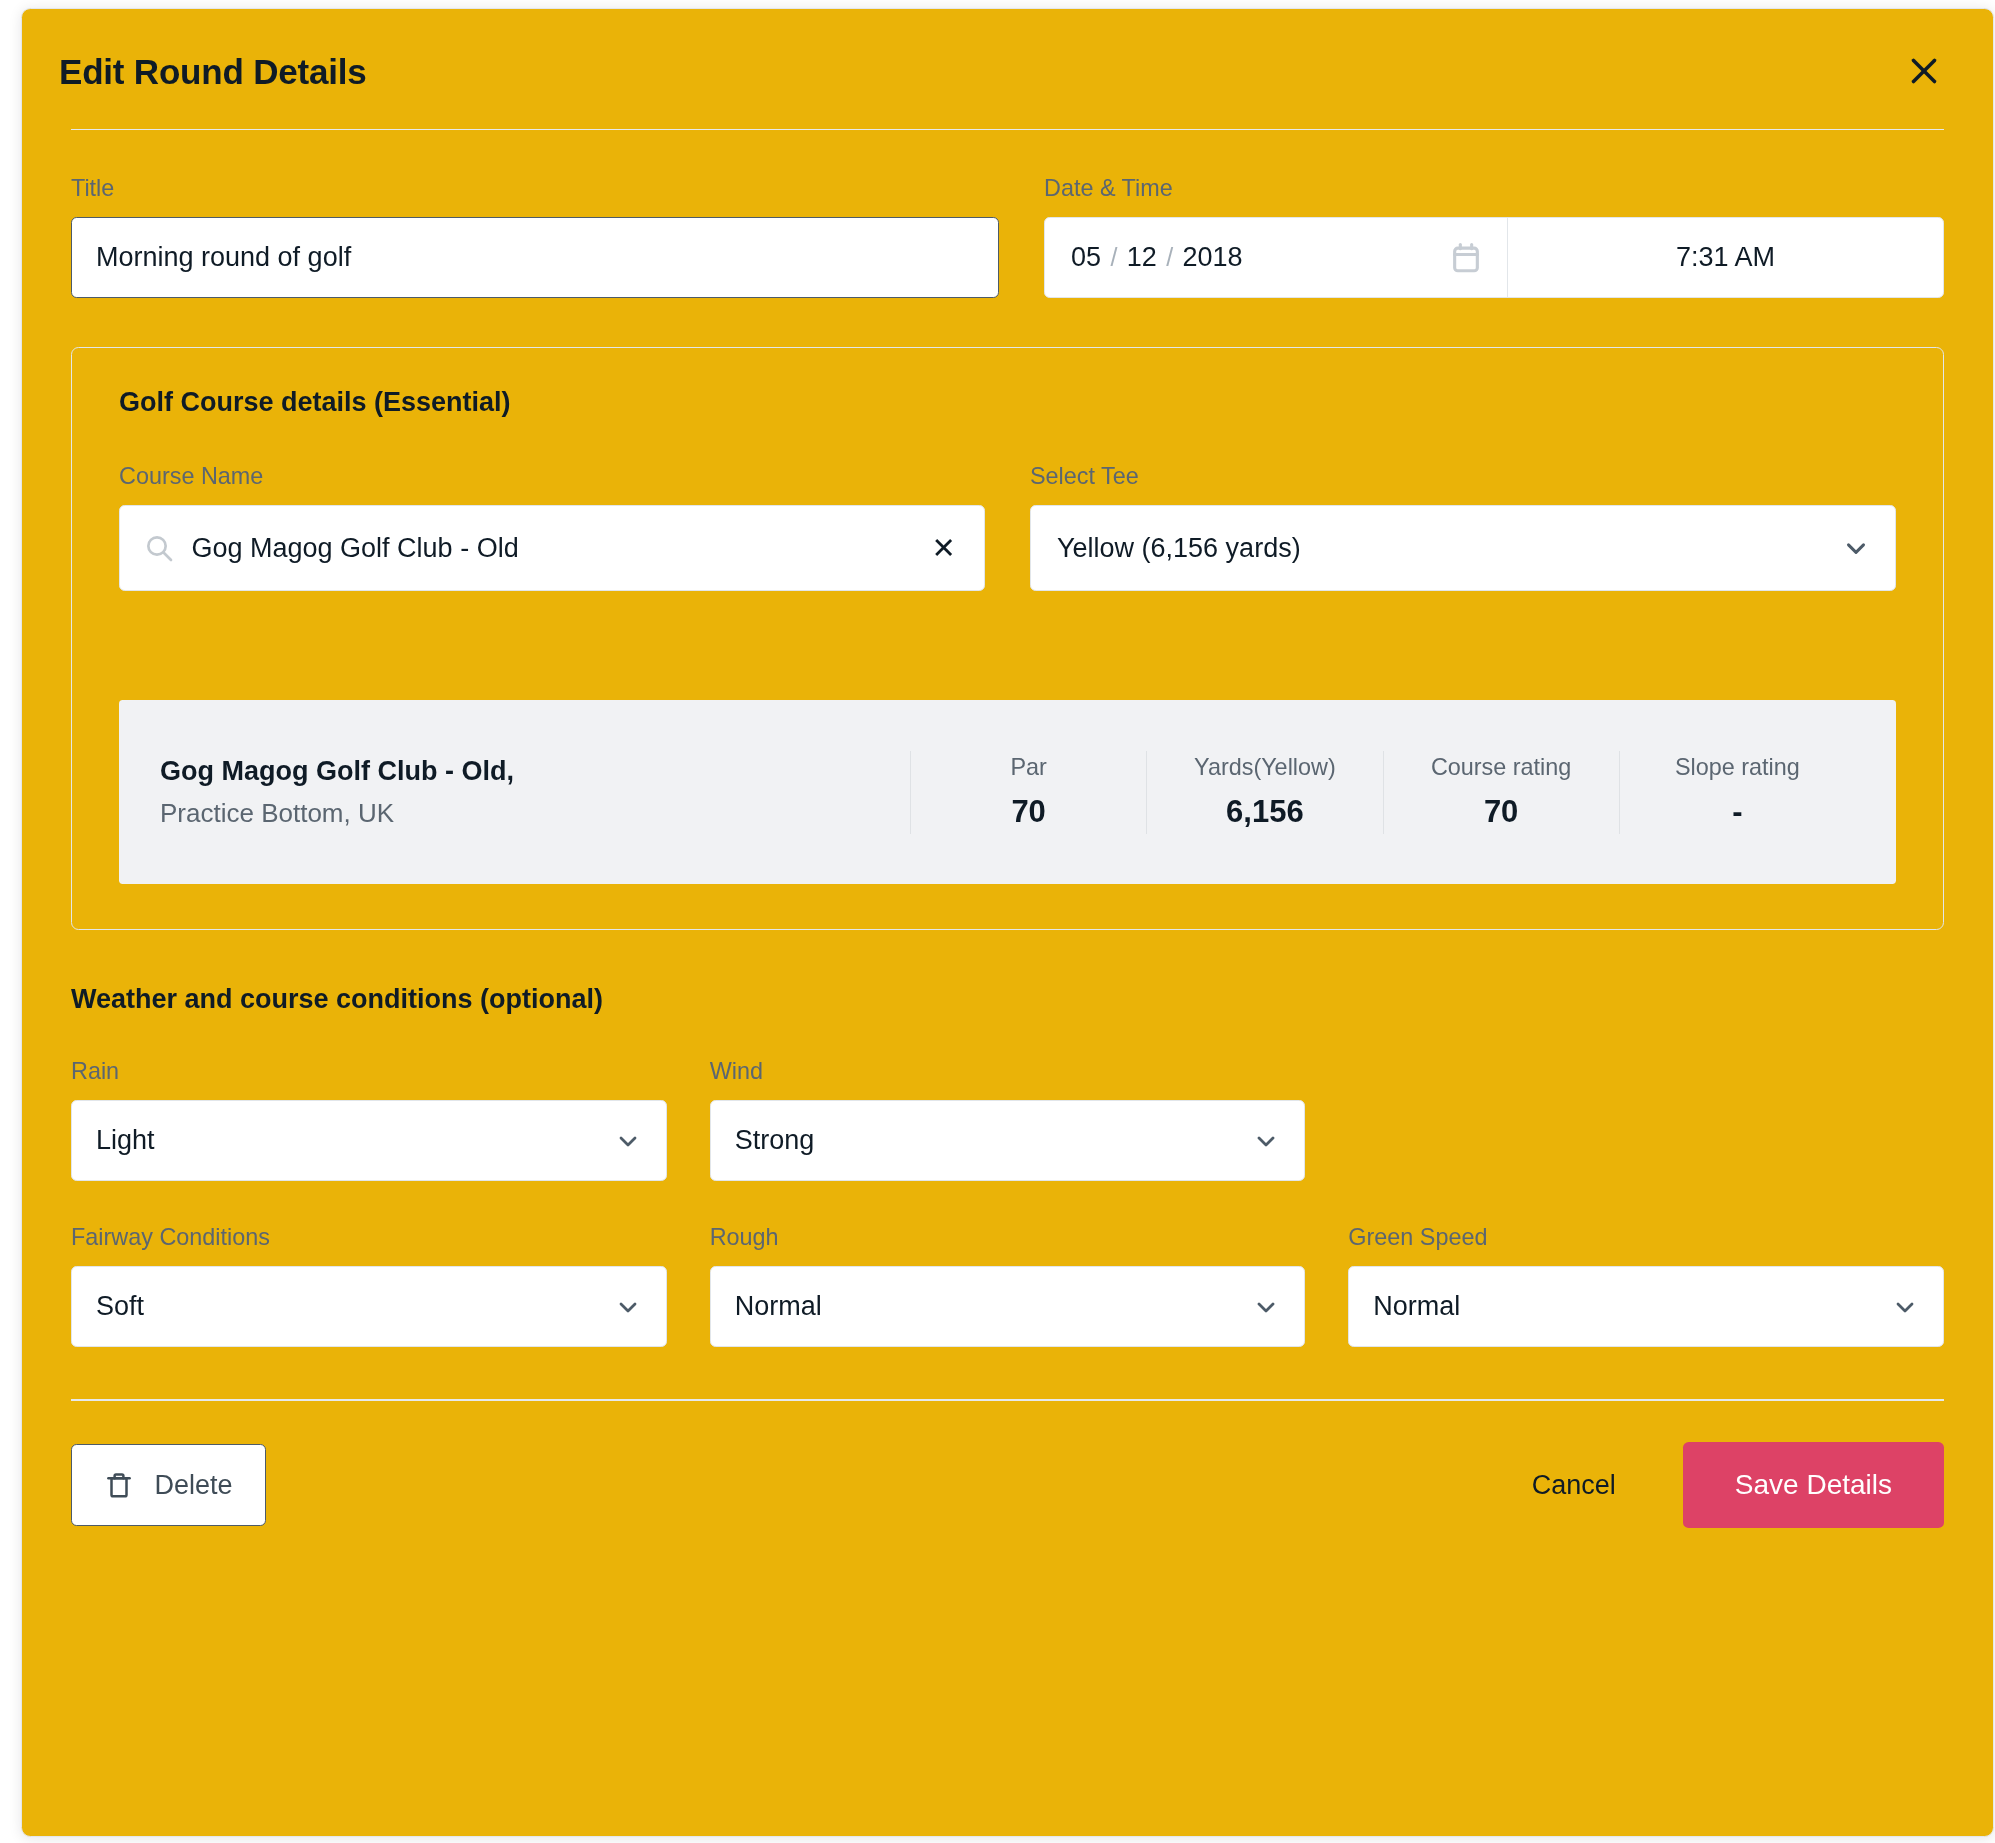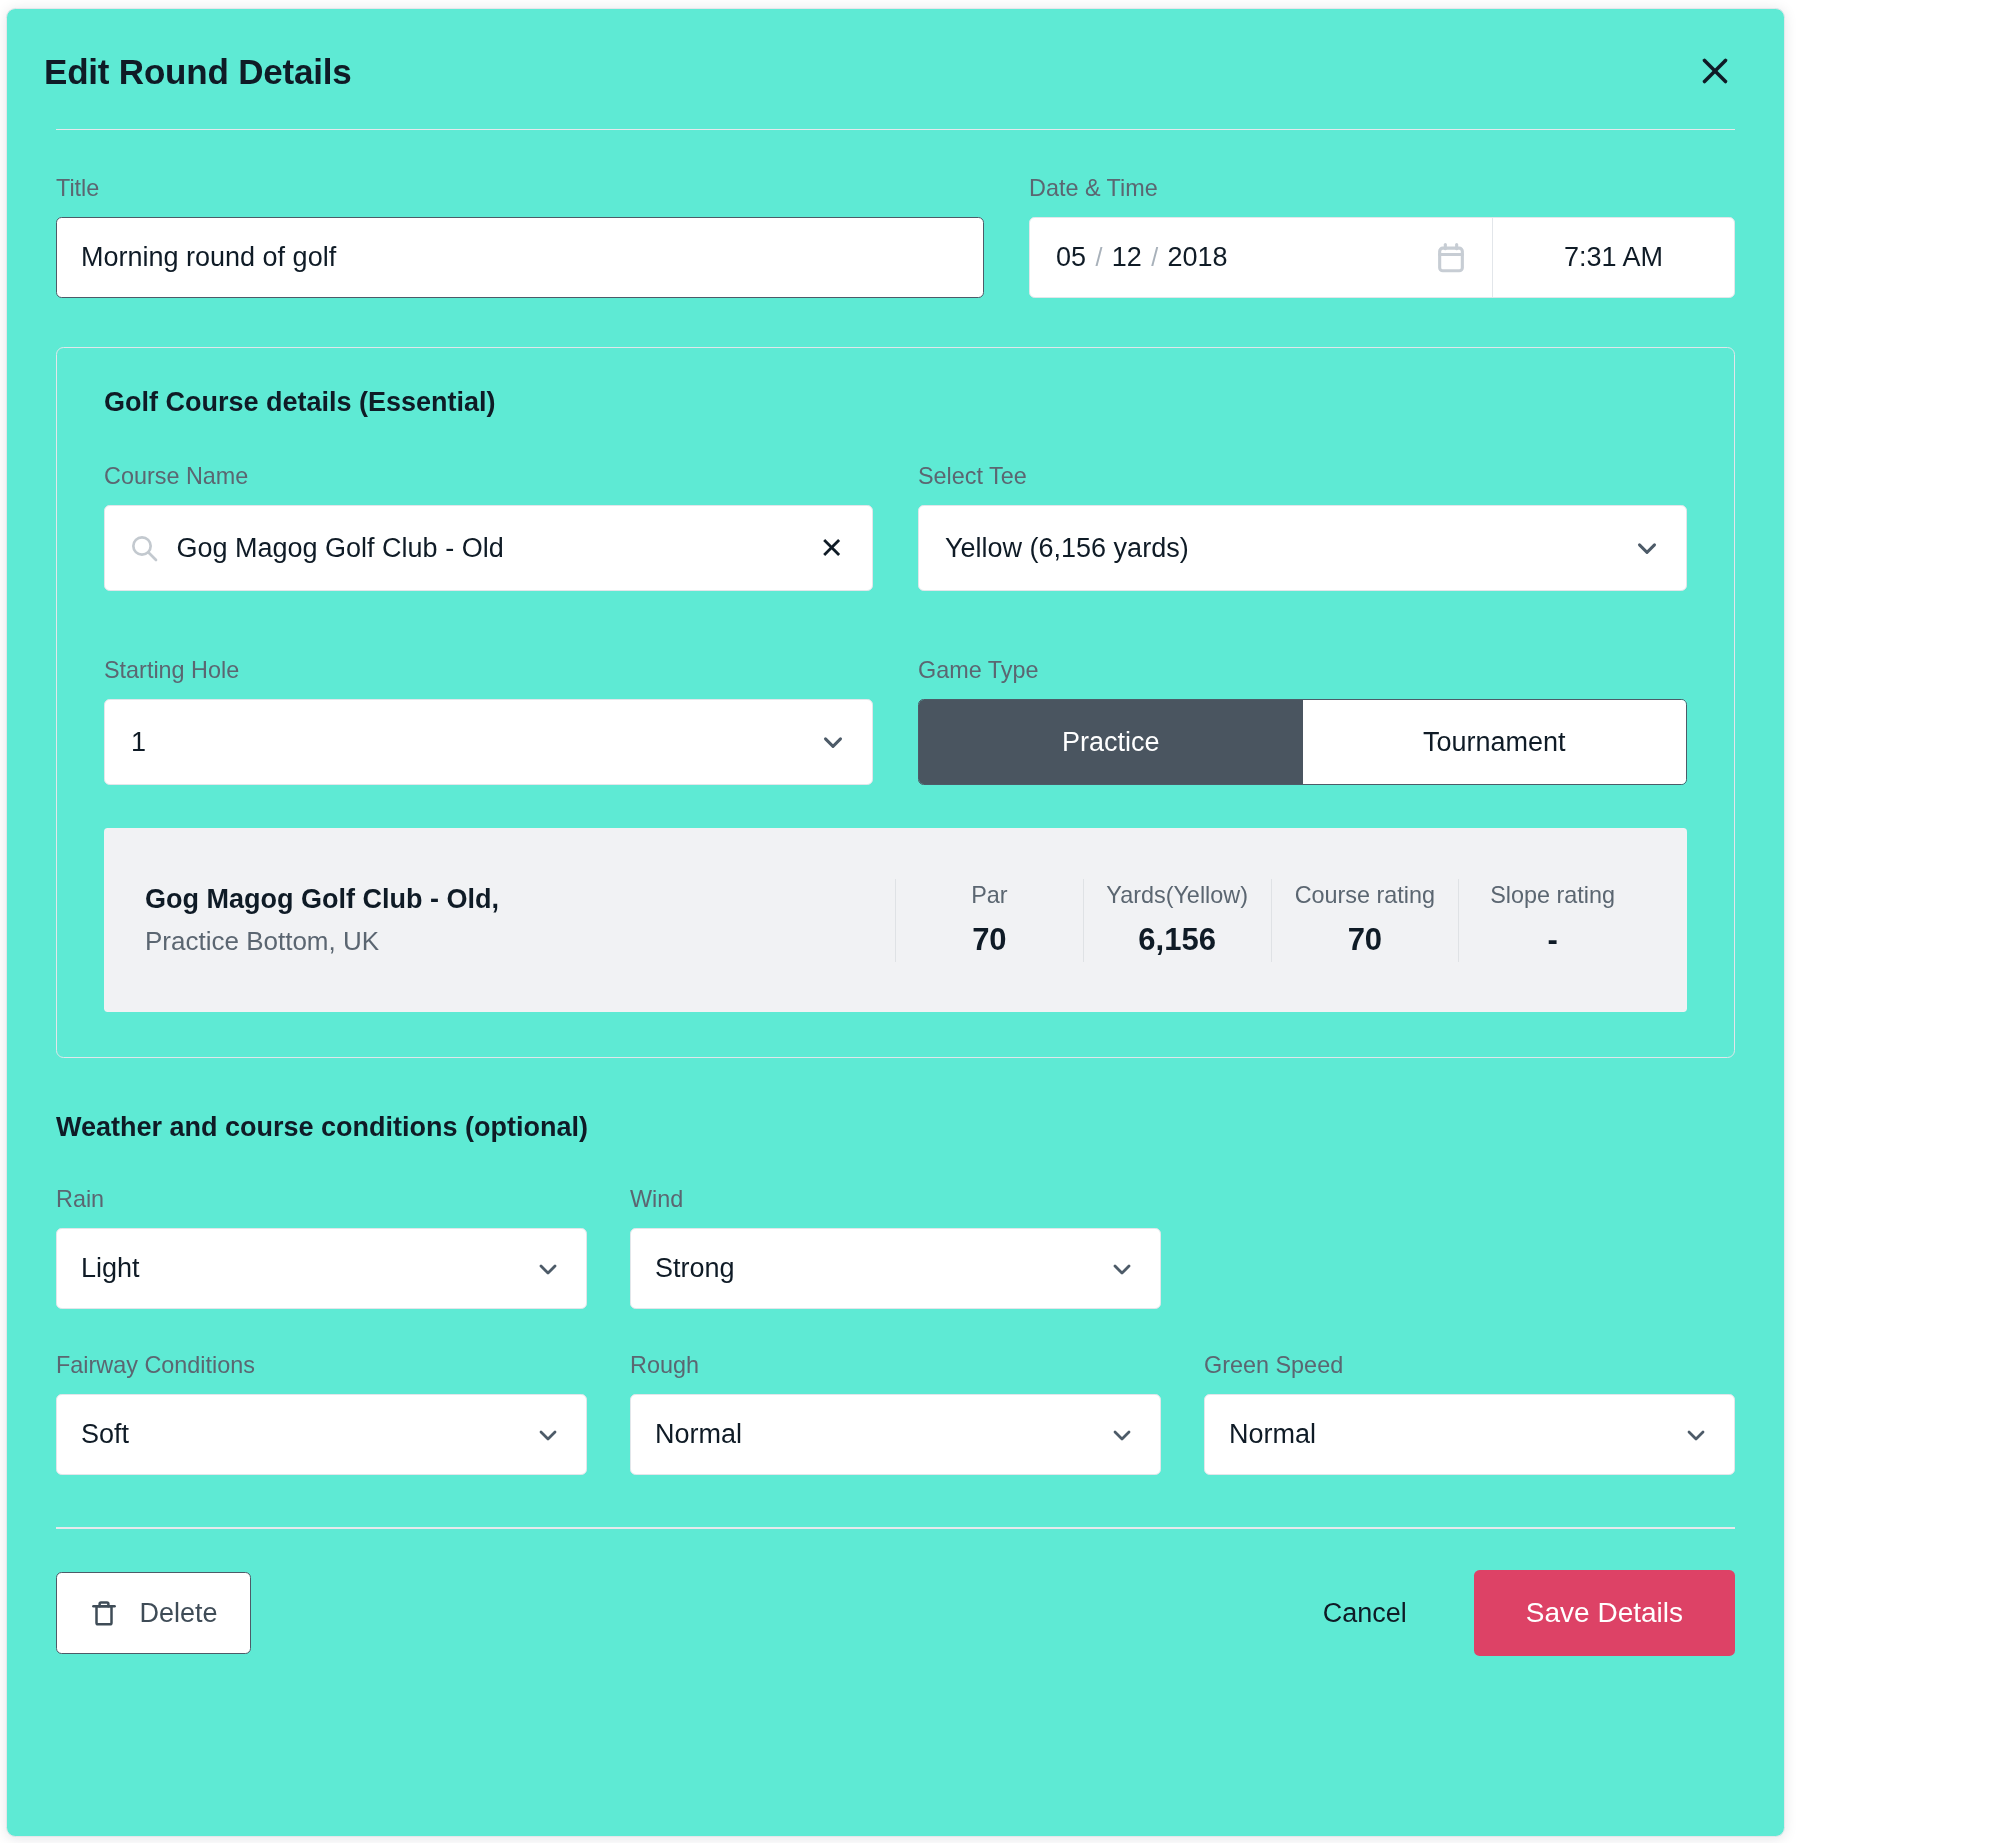--- a/index.html
+++ b/index.html
@@ -7,25 +7,25 @@
   html, body {
     width: 1996px;
     height: 1844px;
     background: #ffffff;
     font-family: "Liberation Sans", sans-serif;
     -webkit-font-smoothing: antialiased;
   }
 
   .modal {
     position: absolute;
-    left: 6px;
+    left: 21px;
     top: 7.5px;
-    width: 1779px;
+    width: 1973px;
     height: 1829px;
-    background: #5eead4;
+    background: #eab308;
     border-radius: 9.4px;
     border: 0.9px solid #e4e7ea;
     box-shadow: 0 1.9px 13px rgba(16,24,40,0.10);
     overflow: hidden;
   }
 
   
   .modal-header {
     position: relative;
     padding: 43px 52px 0 37px;
@@ -388,41 +388,20 @@
             <svg width="30" height="30" viewBox="0 0 24 24" fill="none" stroke="#4d5b68" stroke-width="2.4" stroke-linecap="round" stroke-linejoin="round">
               <polyline points="6 9.5 12 15.5 18 9.5"></polyline>
             </svg>
           </span>
         </div>
       </div>
     </div>
 
     <div class="spacer-row"></div>
 
-    <div class="card-row">
-      <div class="card-col">
-        <div class="field-label">Starting Hole</div>
-        <div class="select-box">
-          <span class="select-value">1</span>
-          <span class="chev">
-            <svg width="30" height="30" viewBox="0 0 24 24" fill="none" stroke="#4d5b68" stroke-width="2.4" stroke-linecap="round" stroke-linejoin="round">
-              <polyline points="6 9.5 12 15.5 18 9.5"></polyline>
-            </svg>
-          </span>
-        </div>
-      </div>
-
-      <div class="card-col">
-        <div class="field-label">Game Type</div>
-        <div class="toggle-group">
-          <div class="toggle-opt active">Practice</div>
-          <div class="toggle-opt">Tournament</div>
-        </div>
-      </div>
-    </div>
 
     <div class="summary">
       <div class="summary-name">
         <div class="summary-title">Gog Magog Golf Club - Old,</div>
         <div class="summary-sub">Practice Bottom, UK</div>
       </div>
       <div class="stat">
         <div class="stat-label">Par</div>
         <div class="stat-value">70</div>
       </div>

